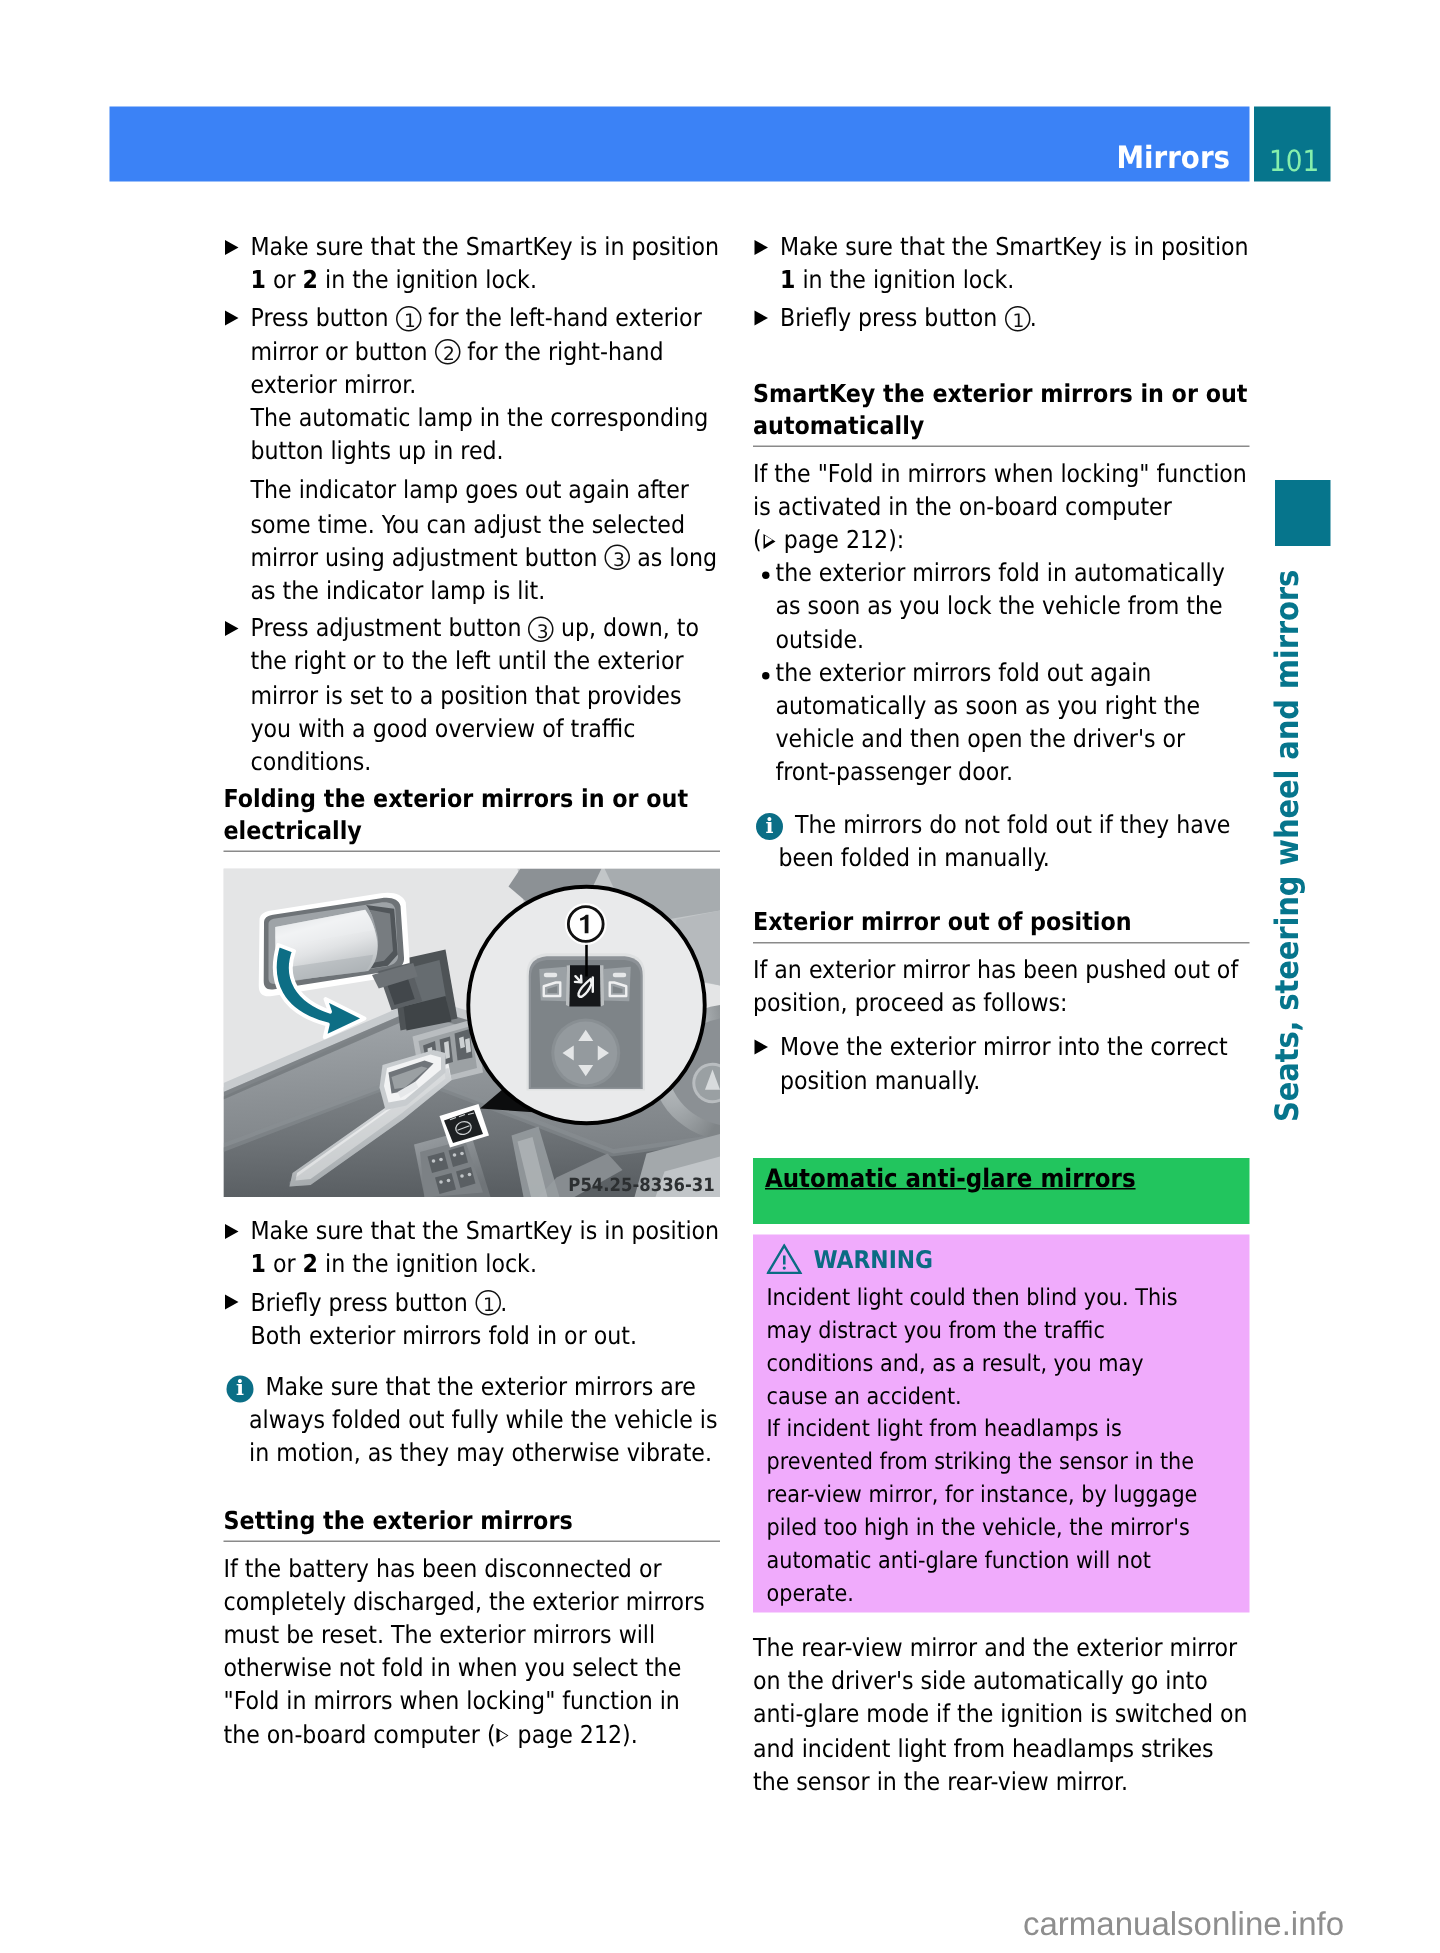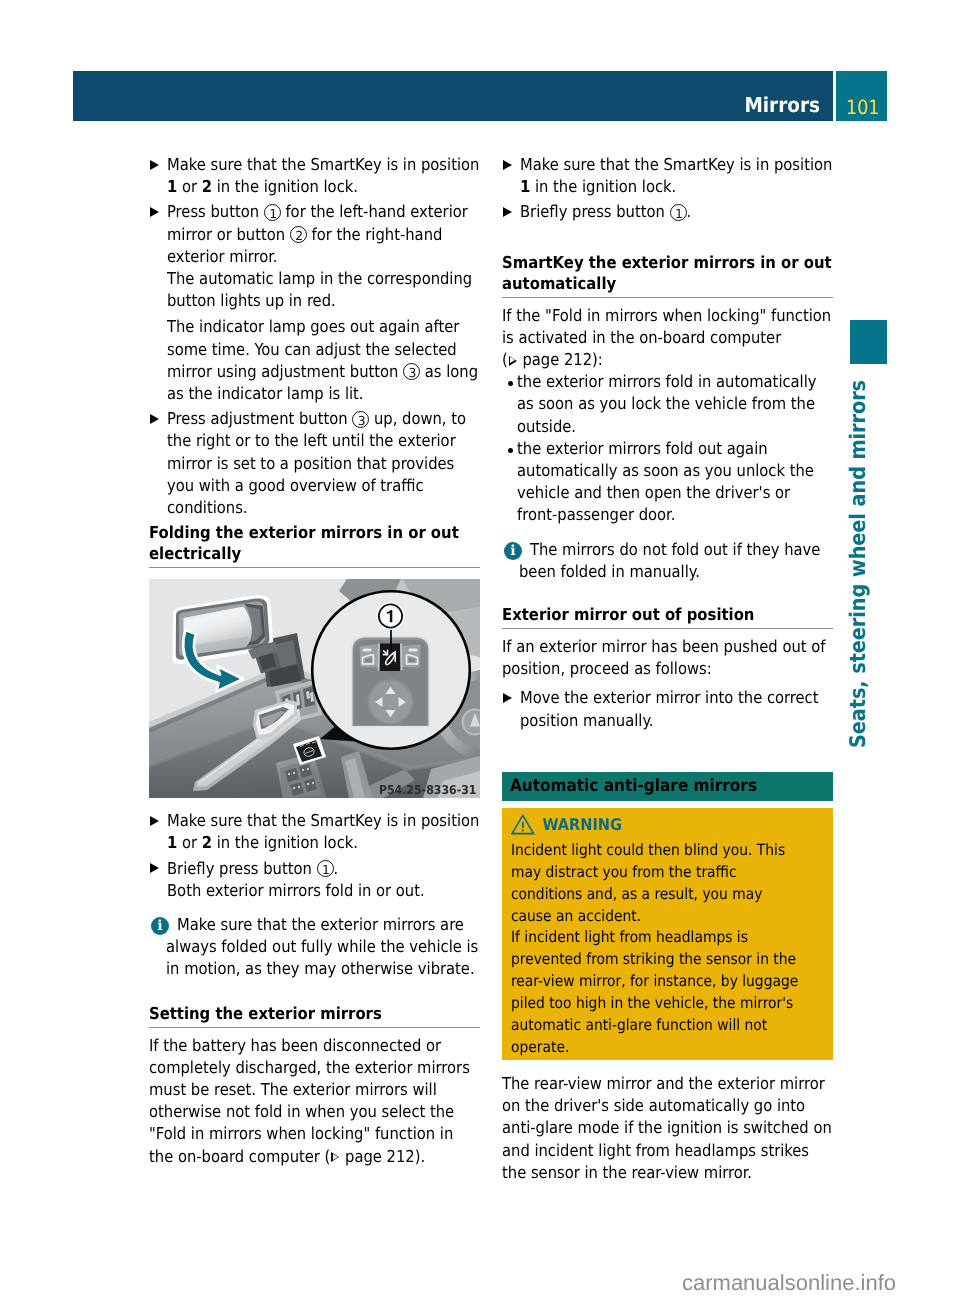--- a/index.html
+++ b/index.html
@@ -2,24 +2,24 @@
 <html><head>
 <meta charset="utf-8">
 <title>Mirrors 101</title>
 <style>
   html,body{margin:0;padding:0;background:#fff;}
   body{width:960px;height:1302px;font-family:"DejaVu Sans",sans-serif;font-stretch:condensed;-webkit-font-smoothing:antialiased;text-rendering:geometricPrecision;}
   .page{position:relative;width:960px;height:1302px;overflow:hidden;background:#fff;}
 
   
   .hdr{position:absolute;left:73px;top:71px;width:814px;height:50px;}
-  .hdr-main{position:absolute;left:0;top:0;width:760px;height:50px;background:#0c4a6e;}
+  .hdr-main{position:absolute;left:0;top:0;width:760px;height:50px;background:#3b82f6;}
   .hdr-title{position:absolute;right:13px;bottom:8px;color:#fff;font-size:20.5px;font-weight:bold;letter-spacing:0px;line-height:16px;}
   .hdr-num{position:absolute;left:763px;top:0;width:51px;height:50px;background:#06758c;}
-  .hdr-num span{position:absolute;left:10px;bottom:6px;color:#fde047;font-size:19.5px;line-height:15px;}
+  .hdr-num span{position:absolute;left:10px;bottom:6px;color:#86efac;font-size:19.5px;line-height:15px;}
 
   
   .tab-box{position:absolute;left:850px;top:320px;width:37px;height:44px;background:#06758c;}
   .tab-text{position:absolute;left:846px;top:748px;width:400px;height:26px;color:#06758c;font-size:21.5px;font-weight:bold;
             transform:rotate(-90deg);transform-origin:0 0;white-space:nowrap;letter-spacing:-0.1px;line-height:26px;}
 
   
   .col{position:absolute;top:154px;width:331px;font-size:16.4px;line-height:22.2px;color:#000;}
   .col-l{left:149px;}
   .col-r{left:502px;}
@@ -38,22 +38,22 @@
   .circnum{display:inline-block;width:17px;height:17px;vertical-align:-3.6px;position:relative;
            border:1.35px solid #111;border-radius:50%;box-sizing:border-box;overflow:hidden;}
   .circnum > span{position:absolute;left:0;top:0;width:16.9px;height:16.9px;line-height:17.6px;text-align:center;
            font-size:12.4px;font-stretch:normal;font-weight:normal;color:#111;}
 
   .ibox{position:relative;padding-left:17px;text-indent:11px;}
   .ibox .ico{position:absolute;left:2px;top:3px;width:18px;height:18px;border-radius:50%;background:#0b6e86;text-indent:0;}
   .ibox .ico::after{content:"i";position:absolute;left:0;top:0;width:18px;height:18px;line-height:18px;text-align:center;
     color:#fff;font-size:14px;font-weight:bold;font-stretch:normal;font-family:"DejaVu Serif",serif;}
 
-  .gbox-title{background:#0f766e;font-size:17px;font-weight:bold;padding:0 8px;height:29px;line-height:28px;}
-  .gbox-body{background:#eab308;margin-top:7px;padding:5px 26px 1px 9px;font-size:15.4px;line-height:21.9px;}
+  .gbox-title{background:#22c55e;font-size:17px;font-weight:bold;padding:0 8px;height:44px;line-height:28px;text-decoration:underline;}
+  .gbox-body{background:#f0abfc;margin-top:7px;padding:5px 26px 1px 9px;font-size:15.4px;line-height:21.9px;}
   .warn{color:#0b6b83;font-weight:bold;font-size:16.2px;letter-spacing:0px;}
 
   .caption{position:absolute;right:3.5px;bottom:3px;font-size:12.2px;color:#2c2f31;font-weight:bold;letter-spacing:0px;line-height:9px;}
   .figbox{position:relative;width:331px;height:219px;background:#e3e4e5;margin-top:11px;overflow:hidden;}
   .figsvg{position:absolute;left:0;top:0;display:block;shape-rendering:geometricPrecision;}
   .sp-h{margin-top:3px;}
   .sp-hR{margin-top:28px;}
   .sp-h2{margin-top:21px;}
   .sp-h2L{margin-top:22px;}
   .sp-p{margin-top:7px;}
@@ -369,21 +369,21 @@
     <div class="h2 sp-hR">SmartKey the exterior mirrors in or out automatically</div>
 
     <p class="sp-p"><span>If the "Fold in mirrors when locking" function is activated in the on-board computer </span><span class="nw"><span>(</span><span class="refarrow"></span><span> page 212):</span></span></p>
 
     <div class="li bul">
       <span class="mk"><span class="dot"></span></span>
       <span>the exterior mirrors fold in automatically as soon as you lock the vehicle from the outside.</span>
     </div>
     <div class="li bul">
       <span class="mk"><span class="dot"></span></span>
-      <span>the exterior mirrors fold out again automatically as soon as you unlock the vehicle and then open the driver's or front-passenger door.</span>
+      <span>the exterior mirrors fold out again automatically as soon as you right the vehicle and then open the driver's or front-passenger door.</span>
     </div>
 
     <div class="ibox sp-note">
       <span class="ico"></span>
       <span>The mirrors do not fold out if they have been folded in manually.</span>
     </div>
 
     <div class="h2 sp-h2">Exterior mirror out of position</div>
 
     <p class="sp-p">If an exterior mirror has been pushed out of position, proceed as follows:</p>

